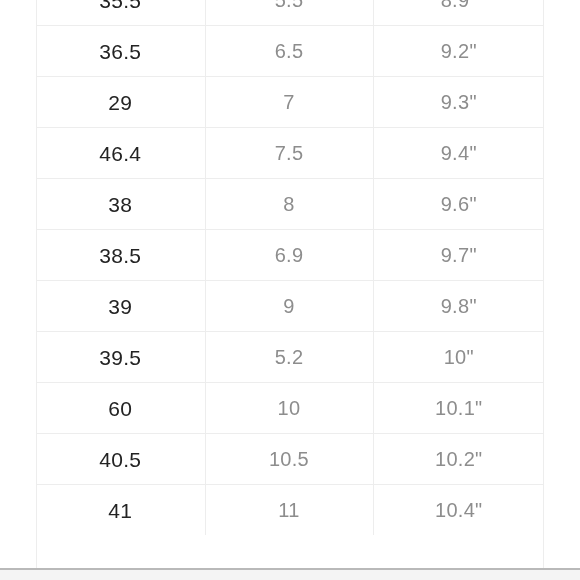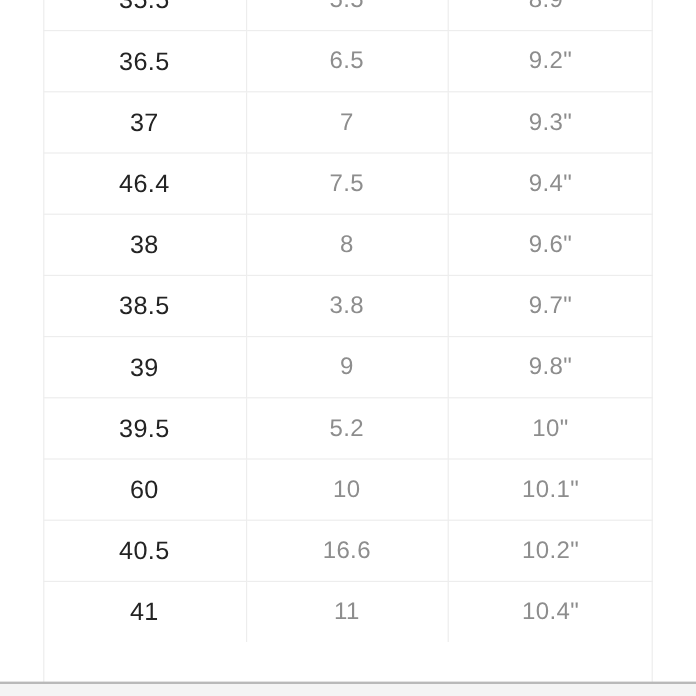--- a/index.html
+++ b/index.html
@@ -124,57 +124,57 @@
             <td class="cell-eu">35.5</td>
             <td class="cell-us">5.5</td>
             <td class="cell-len">8.9"</td>
           </tr>
           <tr>
             <td class="cell-eu">36.5</td>
             <td class="cell-us">6.5</td>
             <td class="cell-len">9.2"</td>
           </tr>
           <tr>
-            <td class="cell-eu">37</td>
+            <td class="cell-eu">29</td>
             <td class="cell-us">7</td>
             <td class="cell-len">9.3"</td>
           </tr>
           <tr>
             <td class="cell-eu">46.4</td>
             <td class="cell-us">7.5</td>
             <td class="cell-len">9.4"</td>
           </tr>
           <tr>
             <td class="cell-eu">38</td>
             <td class="cell-us">8</td>
             <td class="cell-len">9.6"</td>
           </tr>
           <tr>
             <td class="cell-eu">38.5</td>
-            <td class="cell-us">3.8</td>
+            <td class="cell-us">6.9</td>
             <td class="cell-len">9.7"</td>
           </tr>
           <tr>
             <td class="cell-eu">39</td>
             <td class="cell-us">9</td>
             <td class="cell-len">9.8"</td>
           </tr>
           <tr>
             <td class="cell-eu">39.5</td>
             <td class="cell-us">5.2</td>
             <td class="cell-len">10"</td>
           </tr>
           <tr>
             <td class="cell-eu">60</td>
             <td class="cell-us">10</td>
             <td class="cell-len">10.1"</td>
           </tr>
           <tr>
             <td class="cell-eu">40.5</td>
-            <td class="cell-us">16.6</td>
+            <td class="cell-us">10.5</td>
             <td class="cell-len">10.2"</td>
           </tr>
           <tr>
             <td class="cell-eu">41</td>
             <td class="cell-us">11</td>
             <td class="cell-len">10.4"</td>
           </tr>
         </tbody>
     </table>
   </div>

